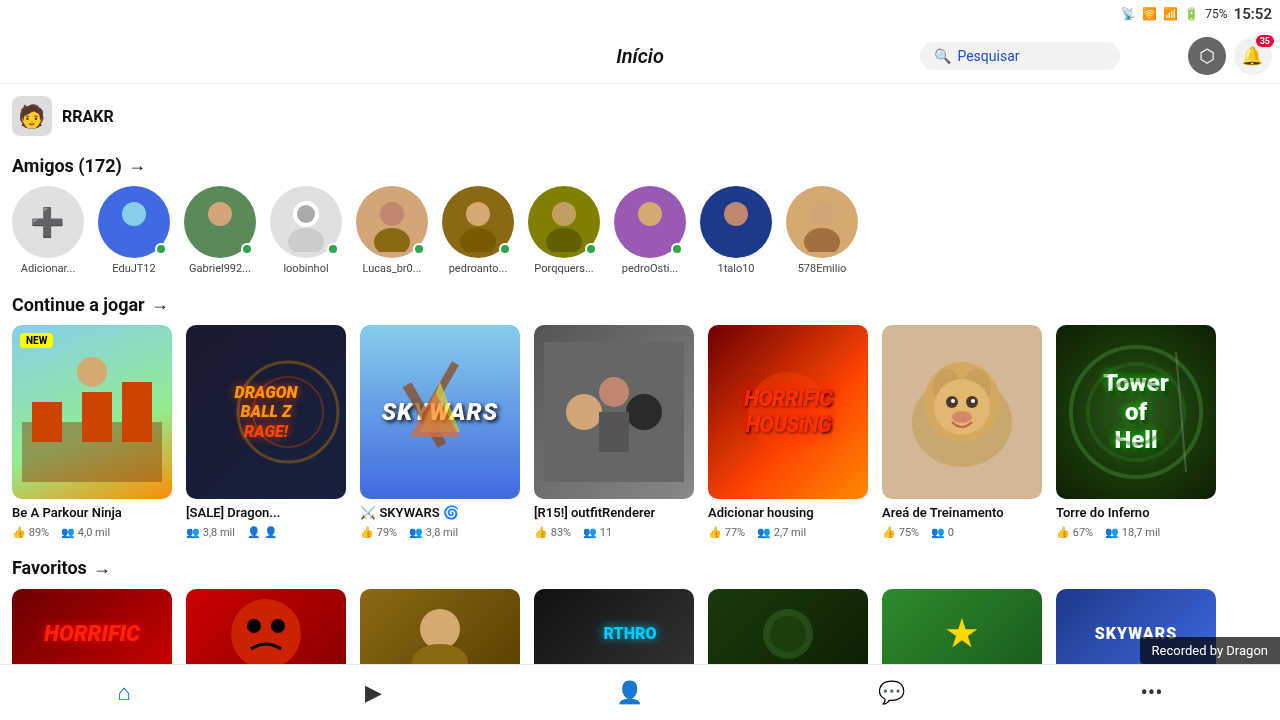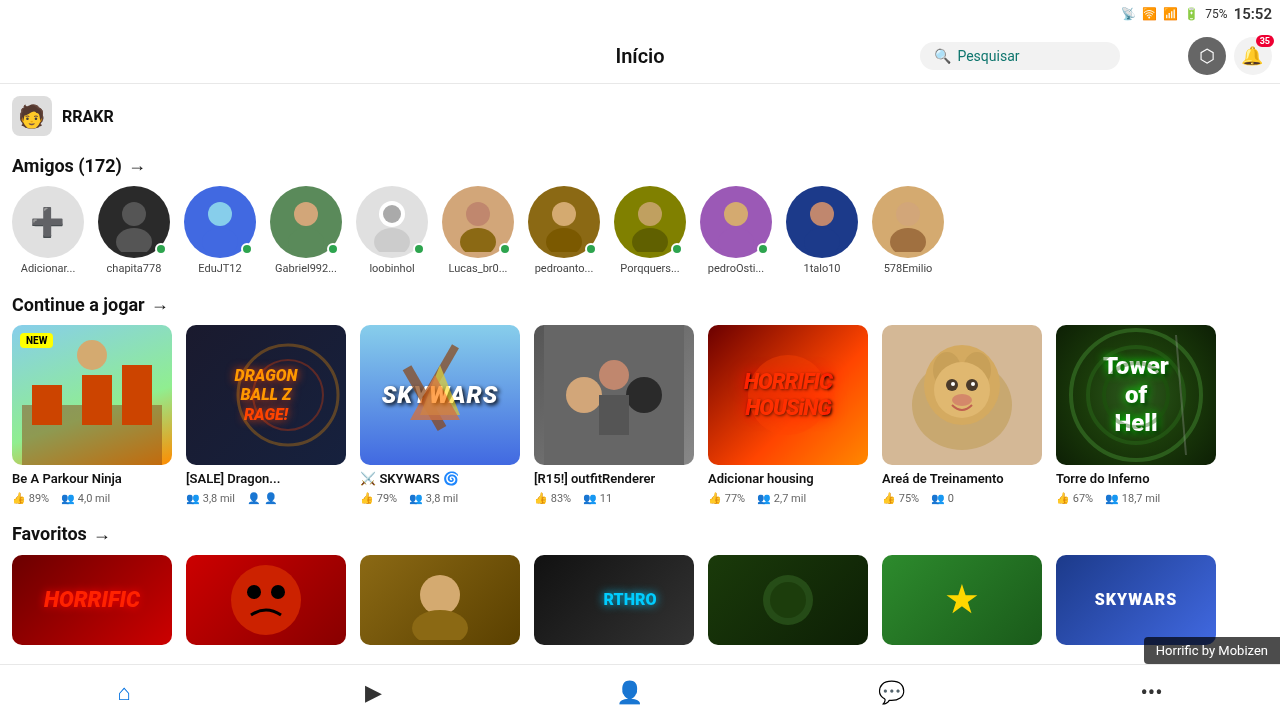--- a/index.html
+++ b/index.html
@@ -38,34 +38,35 @@
       display: flex;
       align-items: center;
       justify-content: center;
       border-bottom: 1px solid #e8e8e8;
       z-index: 90;
     }
     .top-nav-title {
       font-size: 20px;
       font-weight: 600;
       color: #111;
+      font-style: italic;
     }
     .search-bar {
       position: absolute;
       right: 160px;
       display: flex;
       align-items: center;
       background: #f2f2f2;
       border-radius: 20px;
       padding: 6px 14px;
       gap: 6px;
       width: 200px;
     }
     .search-icon-svg { color: #888; font-size: 14px; }
-    .search-placeholder { color: #0f766e; font-size: 14px; }
+    .search-placeholder { color: #1d4ed8; font-size: 14px; }
     .nav-icons {
       position: absolute;
       right: 8px;
       display: flex;
       align-items: center;
       gap: 8px;
     }
     .robux-icon {
       width: 38px; height: 38px;
       background: #666;
@@ -196,21 +197,21 @@
       scrollbar-width: none;
     }
     .games-row::-webkit-scrollbar { display: none; }
     .game-card {
       min-width: 160px;
       max-width: 160px;
       cursor: pointer;
     }
     .game-thumb {
       width: 160px;
-      height: 140px;
+      height: 174px;
       border-radius: 10px;
       overflow: hidden;
       position: relative;
       background: #444;
       display: flex; align-items: center; justify-content: center;
     }
     .new-badge {
       position: absolute;
       top: 8px; left: 8px;
       background: #ff0;
@@ -365,32 +366,20 @@
 
   <div class="friends-row">
 
     <div class="friend-item">
       <div class="friend-avatar-wrap">
         <div class="friend-avatar" style="background:#e0e0e0; font-size:28px; color:#666;">➕</div>
       </div>
       <span class="friend-name">Adicionar...</span>
     </div>
 
-    <div class="friend-item">
-      <div class="friend-avatar-wrap">
-        <div class="friend-avatar" style="background:#2a2a2a;">
-          <svg width="60" height="60" viewBox="0 0 60 60">
-              <circle cx="30" cy="22" r="12" fill="#555"></circle>
-              <ellipse cx="30" cy="50" rx="18" ry="14" fill="#555"></ellipse>
-            </svg>
-        </div>
-        <div class="friend-online-dot"></div>
-      </div>
-      <span class="friend-name">chapita778</span>
-    </div>
 
     <div class="friend-item">
       <div class="friend-avatar-wrap">
         <div class="friend-avatar" style="background:#4169e1;">
           <svg width="60" height="60" viewBox="0 0 60 60">
               <circle cx="30" cy="22" r="12" fill="#87CEEB"></circle>
               <ellipse cx="30" cy="50" rx="18" ry="14" fill="#4169e1"></ellipse>
             </svg>
         </div>
         <div class="friend-online-dot"></div>
@@ -730,21 +719,21 @@
 
     <div class="fav-card" style="background: linear-gradient(135deg,#1c3a8a 0%,#4169e1 100%); min-width:160px; display:flex; align-items:center; justify-content:center;">
       <span style="color:#fff; font-weight:900; font-size:16px; letter-spacing:1px;">SKYWARS</span>
     </div>
   </div>
 
   <div style="height: 20px;"></div>
 </div>
 
 <div class="mobizen-bar">
-  <span>Horrific by Mobizen</span>
+  <span>Recorded by Dragon</span>
 </div>
 
 <div class="bottom-nav">
   <div class="bottom-nav-item active">
     <span>⌂</span>
   </div>
   <div class="bottom-nav-item">
     <span>▶</span>
   </div>
   <div class="bottom-nav-item">

